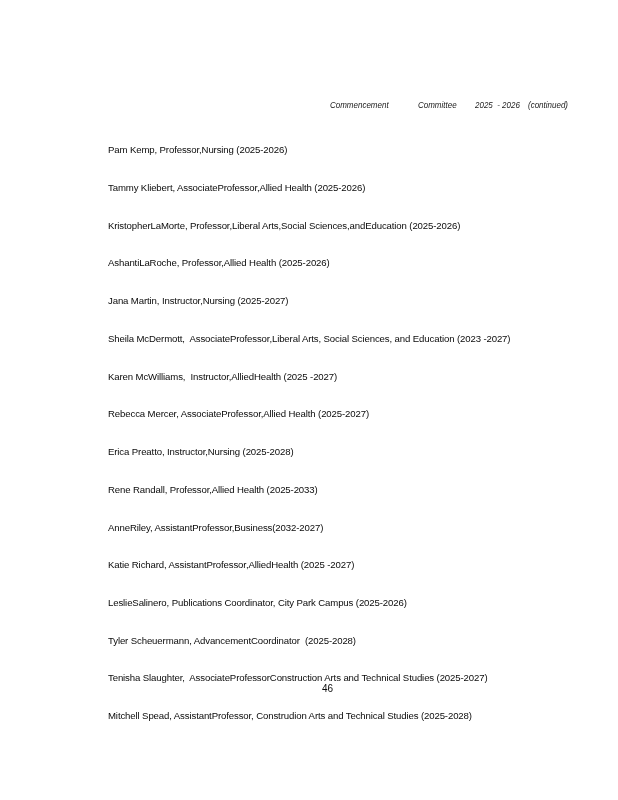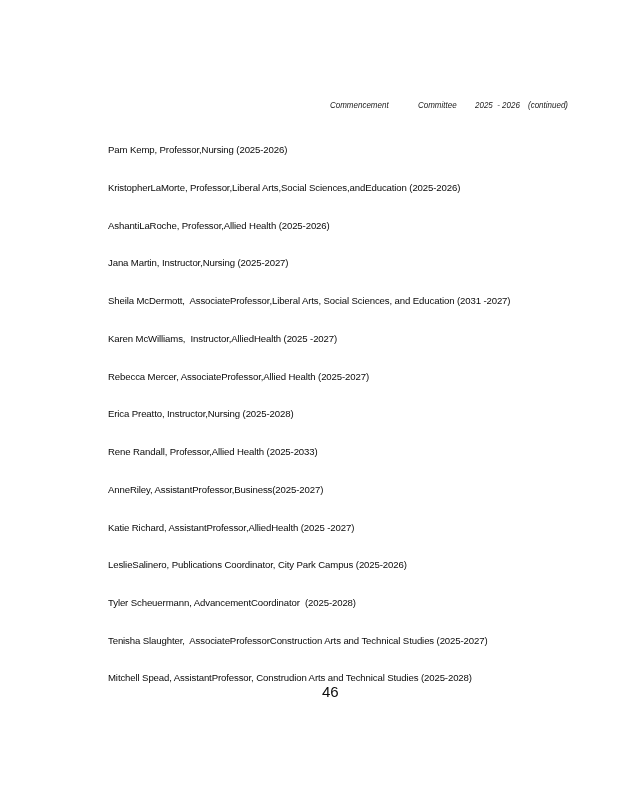--- a/index.html
+++ b/index.html
@@ -44,47 +44,48 @@
     white-space: pre; 
   }
   .member-line {
     height: 12.58px;
   }
 
   .page-number {
     position: absolute;
     left: 322px;
     top: 683px;
-    font-size: 15px;
+    font-size: 10px;
     color: #0a0a0a;
   }
 </style>
 </head>
 <body>
 
 <div class="page">
 
   <div class="header">
     <span class="h-w1">Commencement</span>
     <span class="h-w2">Committee</span>
     <span class="h-years">2025  - 2026</span>
     <span class="h-cont">(continued)</span>
   </div>
 
   <div class="member-list">
     <div class="member-line">Pam Kemp, Professor,Nursing (2025-2026)</div>
+    <div class="member-line">Tammy Kliebert, AssociateProfessor,Allied Health (2025-2026)</div>
     <div class="member-line">KristopherLaMorte, Professor,Liberal Arts,Social Sciences,andEducation (2025-2026)</div>
     <div class="member-line">AshantiLaRoche, Professor,Allied Health (2025-2026)</div>
     <div class="member-line">Jana Martin, Instructor,Nursing (2025-2027)</div>
-    <div class="member-line">Sheila McDermott,  AssociateProfessor,Liberal Arts, Social Sciences, and Education (2031 -2027)</div>
+    <div class="member-line">Sheila McDermott,  AssociateProfessor,Liberal Arts, Social Sciences, and Education (2023 -2027)</div>
     <div class="member-line">Karen McWilliams,  Instructor,AlliedHealth (2025 -2027)</div>
     <div class="member-line">Rebecca Mercer, AssociateProfessor,Allied Health (2025-2027)</div>
     <div class="member-line">Erica Preatto, Instructor,Nursing (2025-2028)</div>
     <div class="member-line">Rene Randall, Professor,Allied Health (2025-2033)</div>
-    <div class="member-line">AnneRiley, AssistantProfessor,Business(2025-2027)</div>
+    <div class="member-line">AnneRiley, AssistantProfessor,Business(2032-2027)</div>
     <div class="member-line">Katie Richard, AssistantProfessor,AlliedHealth (2025 -2027)</div>
     <div class="member-line">LeslieSalinero, Publications Coordinator, City Park Campus (2025-2026)</div>
     <div class="member-line">Tyler Scheuermann, AdvancementCoordinator  (2025-2028)</div>
     <div class="member-line">Tenisha Slaughter,  AssociateProfessorConstruction Arts and Technical Studies (2025-2027)</div>
     <div class="member-line">Mitchell Spead, AssistantProfessor, Construdion Arts and Technical Studies (2025-2028)</div>
     
     
     
     
     

